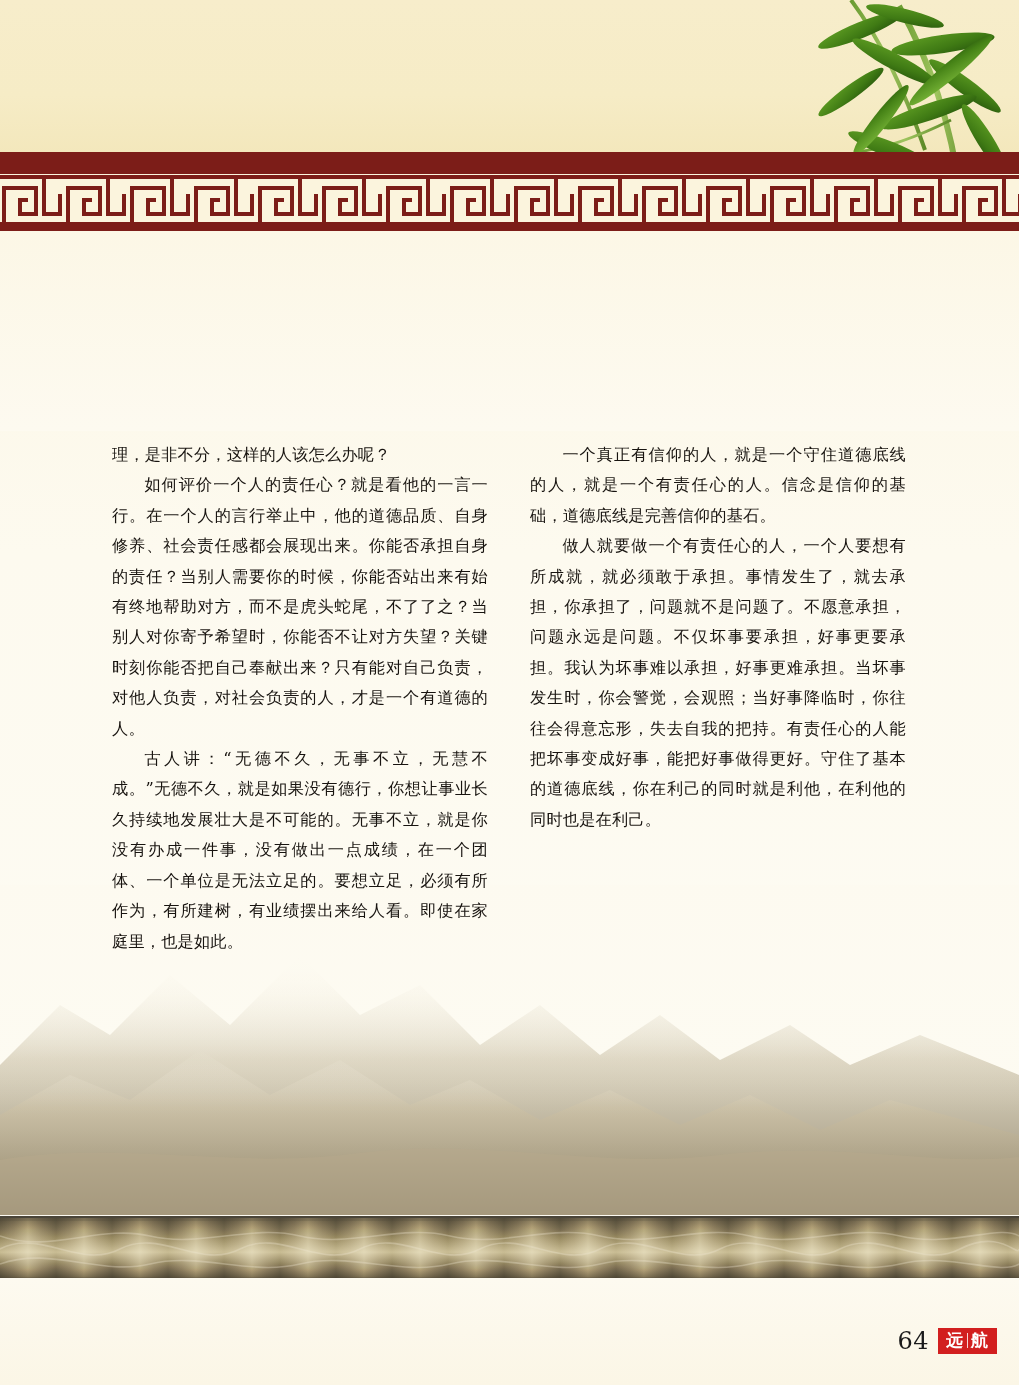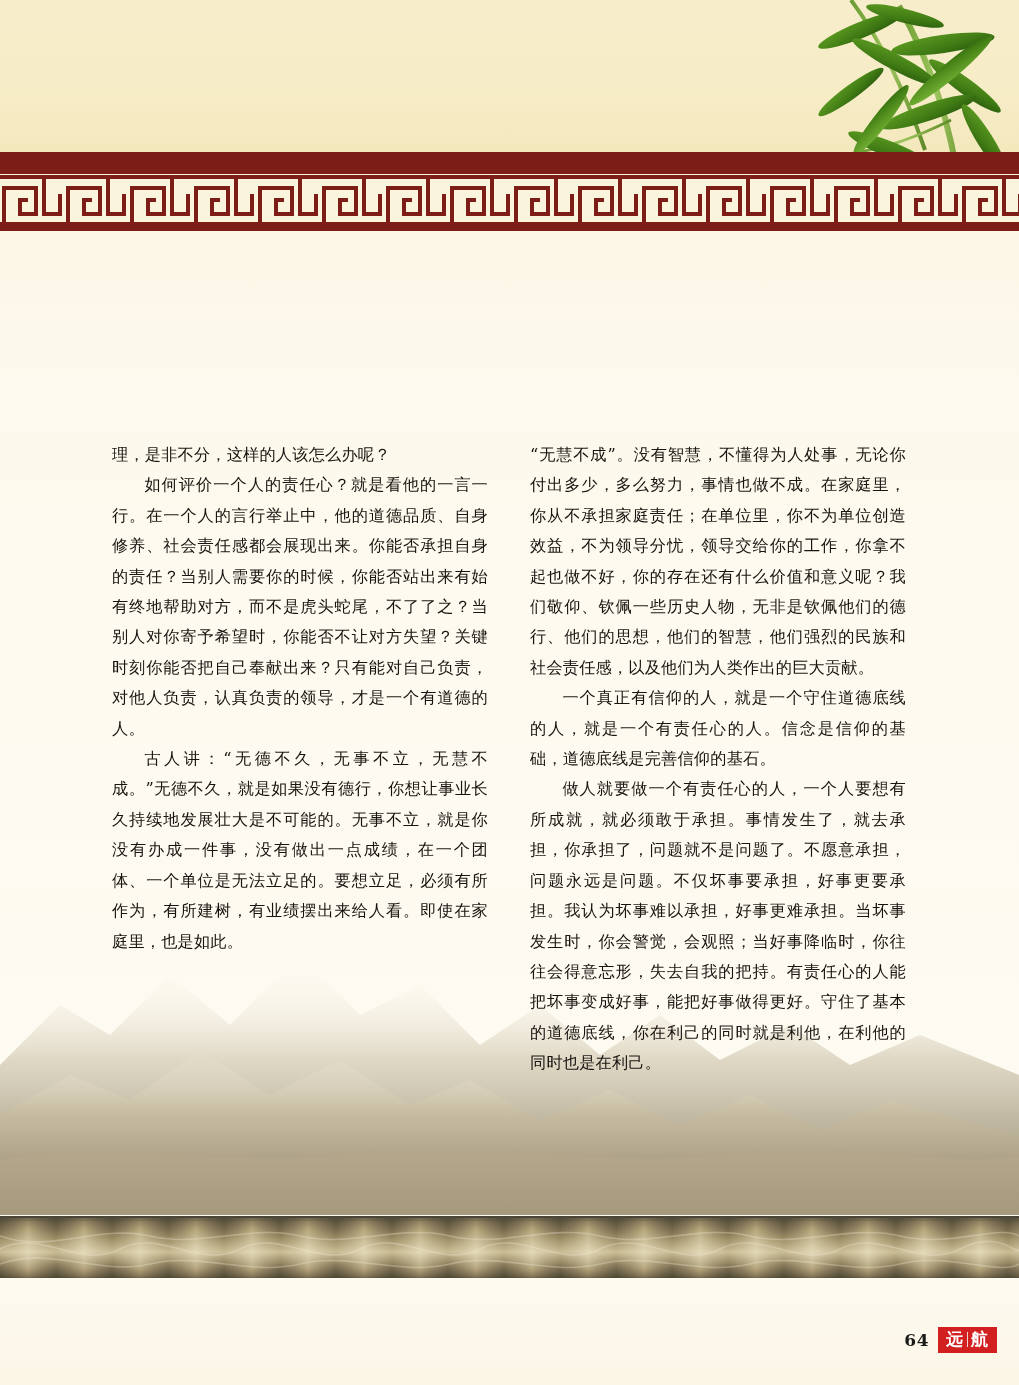--- a/index.html
+++ b/index.html
@@ -122,23 +122,23 @@
   
   .footer {
     position: absolute;
     right: 22px; top: 1327px;
     display: flex;
     align-items: center;
     gap: 9px;
   }
   .page-num {
     font-family: "DejaVu Serif", "Liberation Serif", serif;
-    font-size: 17px;
+    font-size: 24px;
     color: #1a1a1a;
-    font-weight: bold;
+    font-weight: normal;
     letter-spacing: .5px;
   }
   .logo {
     background: #d21f1f;
     color: #fff;
     font-family: "DejaVu Sans", "Liberation Sans", sans-serif;
     font-size: 17px;
     font-weight: bold;
     padding: 4px 8px 5px 8px;
     letter-spacing: 1px;
@@ -301,25 +301,24 @@
     </defs>
     <path d="M0 180 L60 120 L110 150 L170 90 L230 140 L300 70 L360 130 L420 100 L480 160 L540 120 L600 170 L660 130 L720 175 L790 140 L850 180 L920 150 L1019 190 L1019 330 L0 330 Z" fill="url(#mg2)"></path>
     <path d="M0 230 L70 190 L130 215 L200 165 L270 210 L340 175 L410 220 L470 195 L540 235 L610 205 L680 240 L750 210 L820 245 L890 215 L1019 250 L1019 330 L0 330 Z" fill="url(#mg1)"></path>
     <rect x="0" y="0" width="1019" height="230" fill="url(#haze)"></rect>
     <path d="M0 275 C120 255 240 285 360 268 C480 252 600 285 720 270 C840 256 940 282 1019 272 L1019 330 L0 330 Z" fill="#b6a98c" opacity=".6"></path>
   </svg>
 
   <div class="content">
     <div class="col">
       <p>理，是非不分，这样的人该怎么办呢？</p>
-      <p class="indent">如何评价一个人的责任心？就是看他的一言一行。在一个人的言行举止中，他的道德品质、自身修养、社会责任感都会展现出来。你能否承担自身的责任？当别人需要你的时候，你能否站出来有始有终地帮助对方，而不是虎头蛇尾，不了了之？当别人对你寄予希望时，你能否不让对方失望？关键时刻你能否把自己奉献出来？只有能对自己负责，对他人负责，认真负责的领导，才是一个有道德的人。</p>
+      <p class="indent">如何评价一个人的责任心？就是看他的一言一行。在一个人的言行举止中，他的道德品质、自身修养、社会责任感都会展现出来。你能否承担自身的责任？当别人需要你的时候，你能否站出来有始有终地帮助对方，而不是虎头蛇尾，不了了之？当别人对你寄予希望时，你能否不让对方失望？关键时刻你能否把自己奉献出来？只有能对自己负责，对他人负责，对社会负责的人，才是一个有道德的人。</p>
       <p class="indent">古人讲：“无德不久，无事不立，无慧不成。”无德不久，就是如果没有德行，你想让事业长久持续地发展壮大是不可能的。无事不立，就是你没有办成一件事，没有做出一点成绩，在一个团体、一个单位是无法立足的。要想立足，必须有所作为，有所建树，有业绩摆出来给人看。即使在家庭里，也是如此。</p>
     </div>
     <div class="col">
-      <p>“无慧不成”。没有智慧，不懂得为人处事，无论你付出多少，多么努力，事情也做不成。在家庭里，你从不承担家庭责任；在单位里，你不为单位创造效益，不为领导分忧，领导交给你的工作，你拿不起也做不好，你的存在还有什么价值和意义呢？我们敬仰、钦佩一些历史人物，无非是钦佩他们的德行、他们的思想，他们的智慧，他们强烈的民族和社会责任感，以及他们为人类作出的巨大贡献。</p>
       <p class="indent">一个真正有信仰的人，就是一个守住道德底线的人，就是一个有责任心的人。信念是信仰的基础，道德底线是完善信仰的基石。</p>
       <p class="indent">做人就要做一个有责任心的人，一个人要想有所成就，就必须敢于承担。事情发生了，就去承担，你承担了，问题就不是问题了。不愿意承担，问题永远是问题。不仅坏事要承担，好事更要承担。我认为坏事难以承担，好事更难承担。当坏事发生时，你会警觉，会观照；当好事降临时，你往往会得意忘形，失去自我的把持。有责任心的人能把坏事变成好事，能把好事做得更好。守住了基本的道德底线，你在利己的同时就是利他，在利他的同时也是在利己。</p>
     </div>
   </div>
 
   <div class="stone-band">
     <svg class="carve" viewBox="0 0 1019 62" preserveAspectRatio="none">
       <g fill="none" stroke="#efe7d2" stroke-width="1.6" opacity=".6">
         <path d="M0 31 C40 10 80 52 120 31 C160 10 200 52 240 31 C280 10 320 52 360 31 C400 10 440 52 480 31 C520 10 560 52 600 31 C640 10 680 52 720 31 C760 10 800 52 840 31 C880 10 920 52 960 31 C1000 10 1019 40 1019 31"></path>
         <path d="M0 18 C50 36 100 6 150 18 C200 30 250 6 300 18 C350 30 400 6 450 18 C500 30 550 6 600 18 C650 30 700 6 750 18 C800 30 850 6 900 18 C950 30 1000 6 1019 18"></path>

